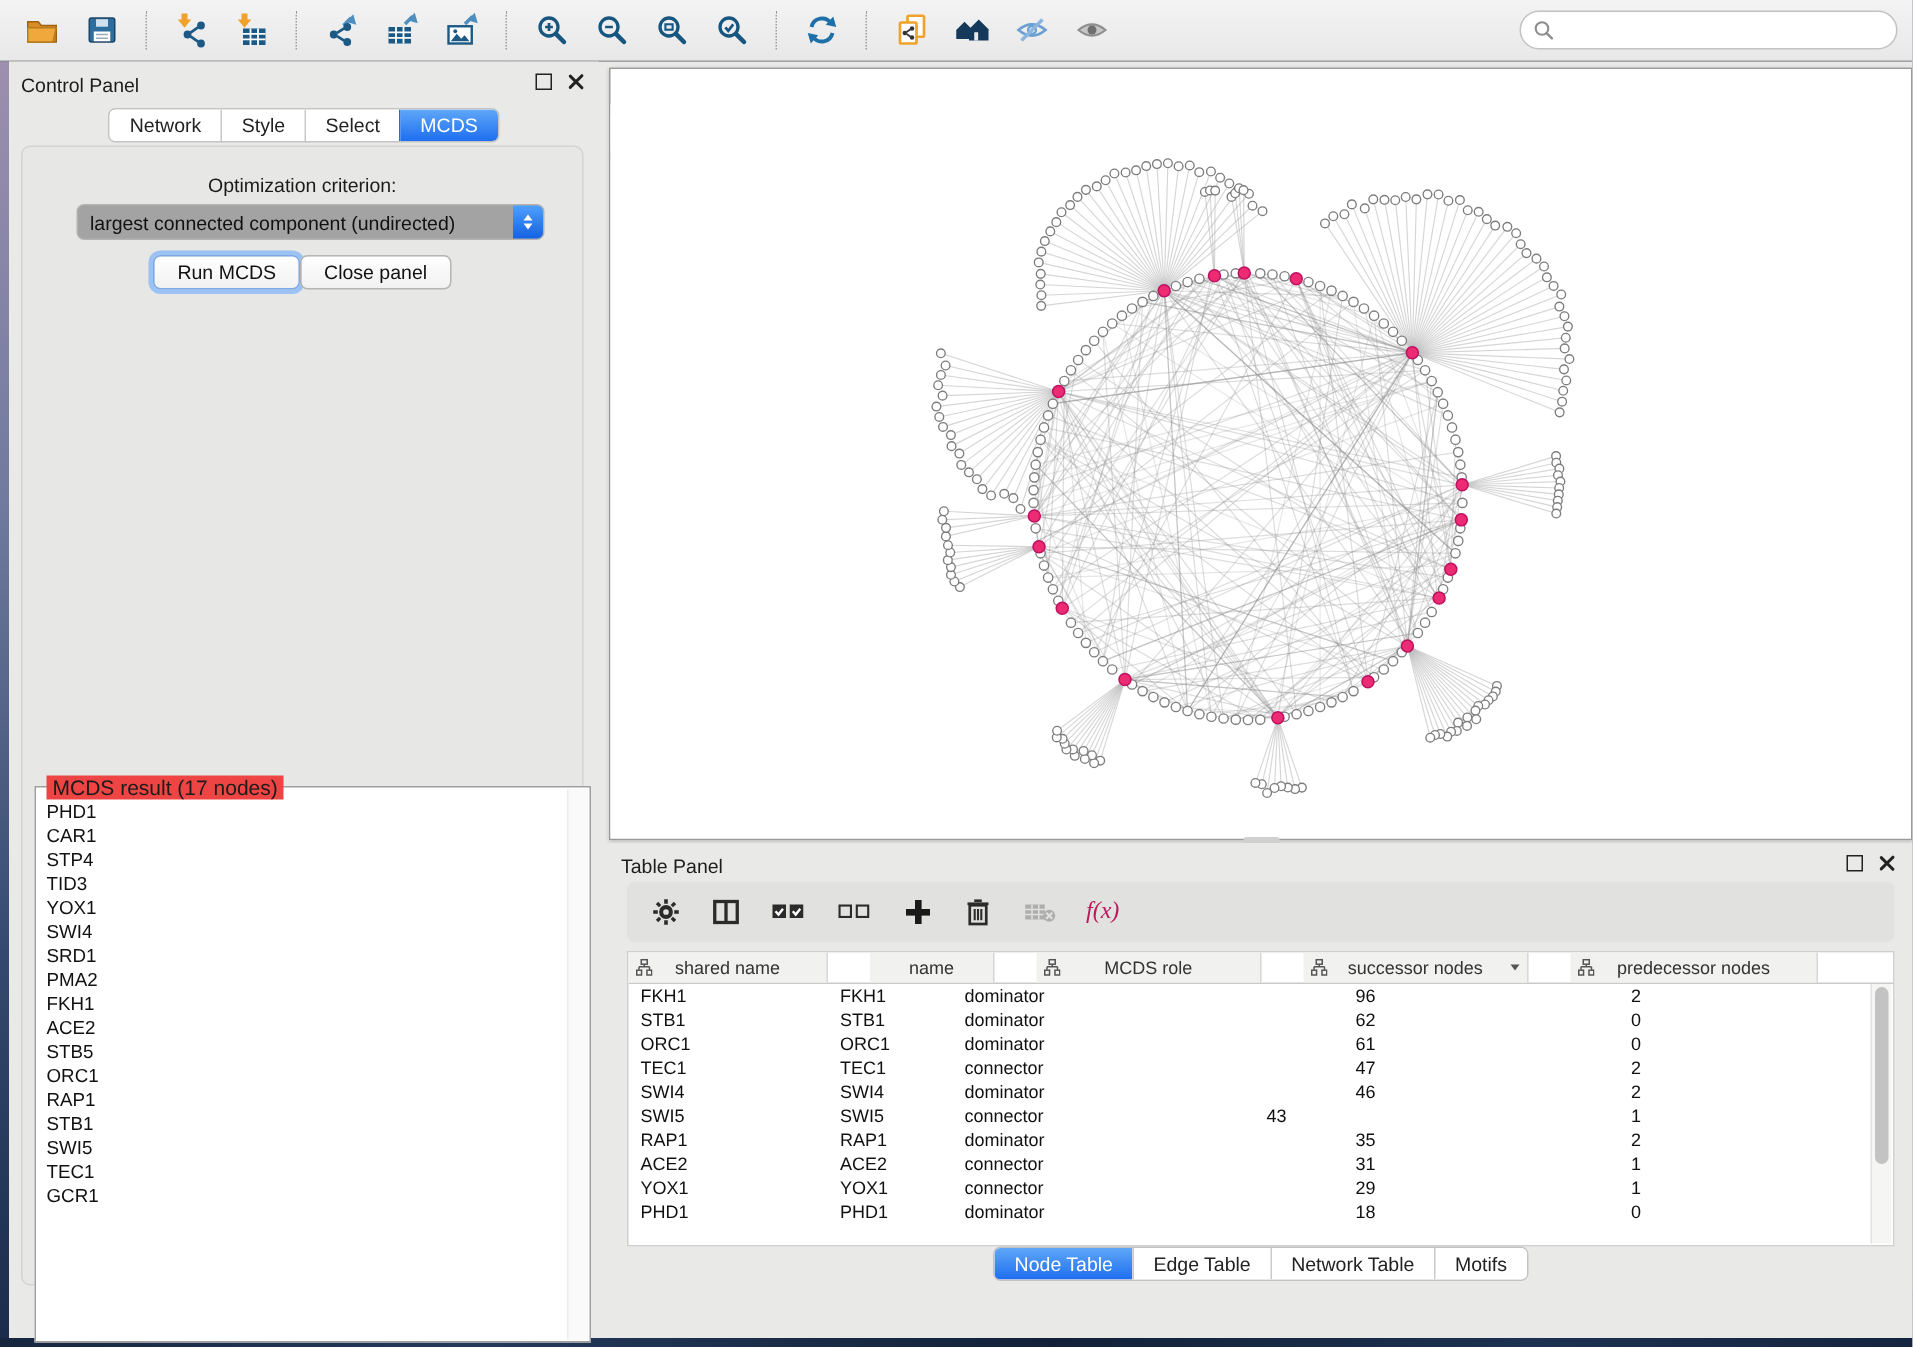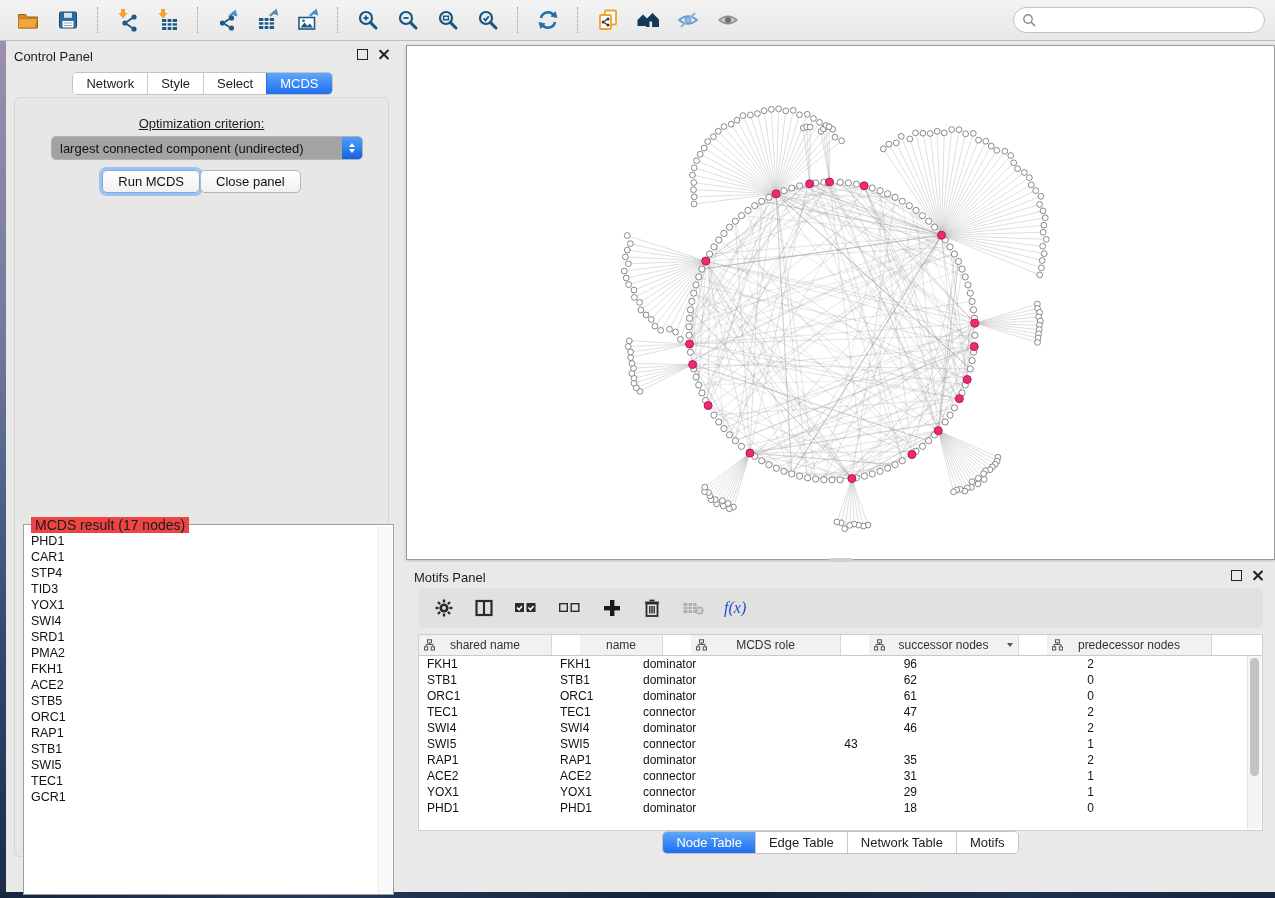--- a/index.html
+++ b/index.html
@@ -35,21 +35,21 @@
   .close-glyph:after{transform:rotate(-45deg);}
 
   .seg-tabs{display:inline-flex;border:1px solid #c3c3c3;border-radius:5px;background:#fff;overflow:hidden;}
   .seg-tab{padding:3px 13px;font-size:13px;color:#222;background:#fff;white-space:nowrap;}
   .seg-tab + .seg-tab{border-left:1px solid #c9c9c9;}
   .seg-tab.sel{background:linear-gradient(#5fa7f8,#1e6ef0);color:#fff;border-left-color:#1e6ef0;}
   .cp-tabs-wrap{position:absolute;left:0;top:31px;width:100%;display:flex;justify-content:center;}
 
   .cp-box{position:absolute;left:8px;top:56px;width:375px;height:760px;border:1px solid #d4d4d2;
        border-radius:6px;background:#e7e7e5;box-sizing:border-box;}
-  .opt-label{position:absolute;left:0;top:18px;width:100%;text-align:center;font-size:13px;color:#1b1b1b;text-decoration:underline;}
+  .opt-label{position:absolute;left:0;top:18px;width:100%;text-align:center;font-size:13px;color:#1b1b1b;}
   .criterion-row{position:absolute;left:36px;top:38px;width:312px;height:24px;background:#a3a3a3;
        border:1px solid #b3b3b3;border-radius:5px;display:flex;align-items:center;box-sizing:border-box;}
   .criterion-text{flex:1;font-size:13px;color:#111;padding-left:8px;white-space:nowrap;overflow:hidden;}
   .stepper{width:20px;height:22px;border-radius:0 4px 4px 0;background:linear-gradient(#4fa0fb,#1462e2);
        display:flex;flex-direction:column;align-items:center;justify-content:center;gap:2px;}
   .tri-up{width:0;height:0;border-left:3.5px solid transparent;border-right:3.5px solid transparent;border-bottom:4.5px solid #fff;}
   .tri-dn{width:0;height:0;border-left:3.5px solid transparent;border-right:3.5px solid transparent;border-top:4.5px solid #fff;}
   .btn-row{position:absolute;left:0;top:72px;width:100%;display:flex;justify-content:center;}
   .mac-btn{padding:3px 15px;font-size:13px;color:#111;background:linear-gradient(#ffffff,#f1f1f1);
        border:1px solid #b5b5b5;border-radius:5px;font-family:"Liberation Sans",sans-serif;}
@@ -75,21 +75,21 @@
   .net-title{position:absolute;left:0;width:100%;text-align:center;font-size:12.5px;color:#2b2b2b;}
   .net-canvas{position:absolute;left:0;top:23px;width:867px;height:490px;background:#fff;}
   .h-split-handle{position:absolute;left:50%;bottom:-4px;width:24px;height:5px;margin-left:-12px;
        background:#cfcfcf;border-radius:2px;}
 
   
   .table-panel{position:absolute;left:406px;top:562px;width:869px;height:298px;background:#e9e9e7;}
   .tp-toolbar{position:absolute;left:12px;right:12px;top:26px;height:40px;background:#e1e1df;
        border-radius:5px;display:flex;align-items:center;gap:20px;padding-left:16px;box-sizing:border-box;}
   .tp-ic{display:flex;align-items:center;justify-content:center;}
-  .fx-label{font-family:"Liberation Serif",serif;font-style:italic;font-size:16px;color:#1d4ed8;}
+  .fx-label{font-family:"Liberation Serif",serif;font-style:italic;font-size:16px;color:#be185d;}
   .tbl{position:absolute;left:12px;right:12px;top:72px;bottom:29px;background:#fff;border:1px solid #cfcfcf;box-sizing:border-box;overflow:hidden;}
   .tbl-head{display:flex;height:20px;border-bottom:1px solid #c9c9c9;background:#fff;gap:28px;}
   .th-cell{position:relative;display:flex;align-items:center;justify-content:center;background:#f1f1f0;
        border-right:1px solid #d8d8d8;box-sizing:border-box;font-size:12px;color:#333;height:20px;}
   .th-icon{position:absolute;left:5px;top:4px;}
   .sort-chevron{position:absolute;right:5px;top:8px;width:0;height:0;
        border-left:3.8px solid transparent;border-right:3.8px solid transparent;border-top:4.6px solid #555;}
   .trow{display:flex;height:16px;}
   .td-cell{font-size:12px;line-height:16px;color:#111;padding-left:8px;box-sizing:border-box;
        white-space:nowrap;overflow:hidden;}
@@ -1001,21 +1001,21 @@
             <circle cx="342.9785696018005" cy="384.0536545990598" r="4" fill="#ec2b72" stroke="#be1062" stroke-width="1"></circle>
             <circle cx="301.15836725882525" cy="336.5" r="4" fill="#ec2b72" stroke="#be1062" stroke-width="1"></circle>
             <circle cx="285.6650807357114" cy="295.51770709723587" r="4" fill="#ec2b72" stroke="#be1062" stroke-width="1"></circle>
             <circle cx="282.54415817288043" cy="274.98620566940116" r="4" fill="#ec2b72" stroke="#be1062" stroke-width="1"></circle>
           </g>
         </svg></div>
     <div class="h-split-handle"></div>
   </div>
 
   <div class="table-panel">
-    <div class="panel-head">Motifs Panel</div>
+    <div class="panel-head">Table Panel</div>
     <div class="panel-ctl" style="right:12px;">
       <span class="float-glyph"></span>
       <span class="close-glyph"></span>
     </div>
     <div class="tp-toolbar">
       <span class="tp-ic">
         <svg width="20" height="20" viewBox="0 0 20 20">
             <circle cx="10" cy="10" r="4.6" fill="#2b2b2b"></circle>
             <circle cx="10" cy="10" r="1.9" fill="#e1e1df"></circle>
             <line x1="10" y1="1.5" x2="10" y2="4.5" stroke="#2b2b2b" stroke-width="2.4"></line>

